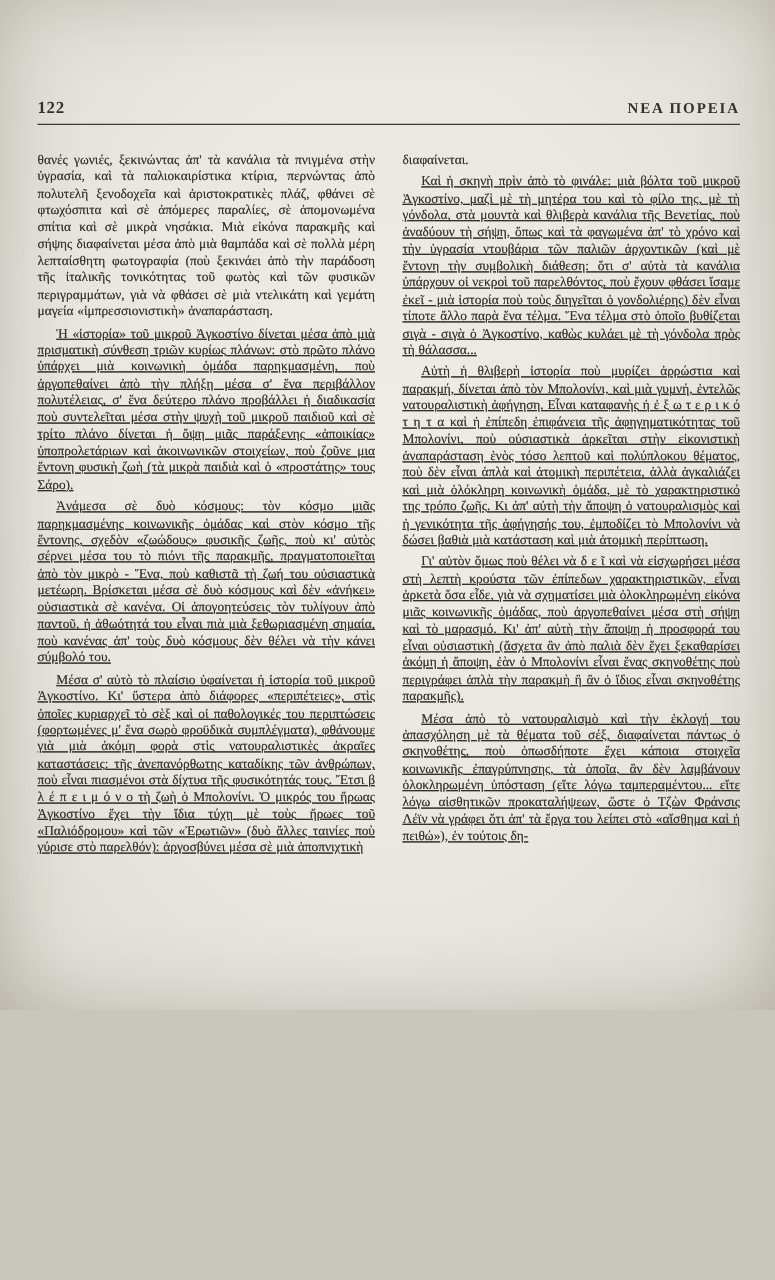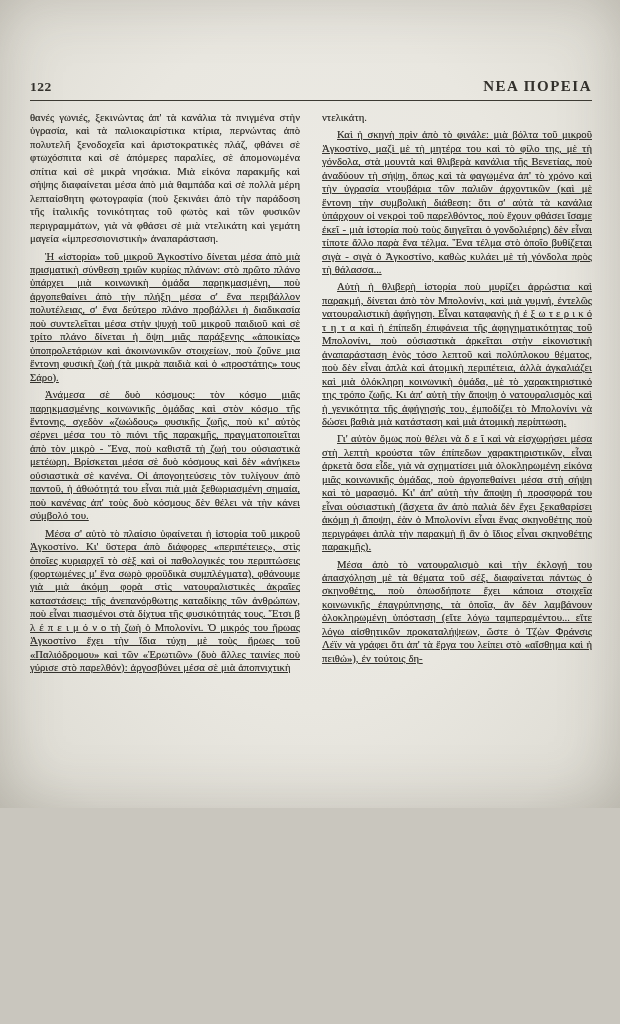--- a/index.html
+++ b/index.html
@@ -25,36 +25,37 @@
     display: flex;
     justify-content: space-between;
     align-items: baseline;
   }
   .page-number {
     font-size: 13.5px;
     font-weight: bold;
     letter-spacing: 0.5px;
   }
   .journal-title {
-    font-size: 15px;
+    font-size: 12px;
     font-weight: bold;
     letter-spacing: 1.5px;
   }
   .header-rule {
     border: none;
     border-top: 1.6px solid #3c3a33;
     margin: 5px 0 10px 0;
   }
   .columns {
     display: flex;
     gap: 22px;
   }
   .col {
     flex: 1 1 0;
     min-width: 0;
+    margin-top: 12px;
   }
   .para {
     font-size: 10.7px;
     line-height: 13.45px;
     text-align: justify;
     margin: 0 0 4px 0;
     word-spacing: 0.3px;
     text-shadow: 0 0 0.45px rgba(40,38,32,0.55);
   }
   .para.indent { text-indent: 15px; text-decoration: underline; }
@@ -75,21 +76,21 @@
   <main class="columns">
 
     <section class="col col-left">
       <p class="para no-indent">θανές γωνιές, ξεκινώντας ἀπ' τὰ κανάλια τὰ πνιγμένα στὴν ὑγρασία, καὶ τὰ παλιοκαιρίστικα κτίρια, περνώντας ἀπὸ πολυτελῆ ξενοδοχεῖα καὶ ἀριστοκρατικὲς πλάζ, φθάνει σὲ φτωχόσπιτα καὶ σὲ ἀπόμερες παραλίες, σὲ ἀπομονωμένα σπίτια καὶ σὲ μικρὰ νησάκια. Μιὰ εἰκόνα παρακμῆς καὶ σήψης διαφαίνεται μέσα ἀπὸ μιὰ θαμπάδα καὶ σὲ πολλὰ μέρη λεπταίσθητη φωτογραφία (ποὺ ξεκινάει ἀπὸ τὴν παράδοση τῆς ἰταλικῆς τονικότητας τοῦ φωτὸς καὶ τῶν φυσικῶν περιγραμμάτων, γιὰ νὰ φθάσει σὲ μιὰ ντελικάτη καὶ γεμάτη μαγεία «ἰμπρεσσιονιστικὴ» ἀναπαράσταση.</p>
       <p class="para indent">Ἡ «ἱστορία» τοῦ μικροῦ Ἀγκοστίνο δίνεται μέσα ἀπὸ μιὰ πρισματικὴ σύνθεση τριῶν κυρίως πλάνων: στὸ πρῶτο πλάνο ὑπάρχει μιὰ κοινωνικὴ ὁμάδα παρηκμασμένη, ποὺ ἀργοπεθαίνει ἀπὸ τὴν πλήξη μέσα σ' ἕνα περιβάλλον πολυτέλειας, σ' ἕνα δεύτερο πλάνο προβάλλει ἡ διαδικασία ποὺ συντελεῖται μέσα στὴν ψυχὴ τοῦ μικροῦ παιδιοῦ καὶ σὲ τρίτο πλάνο δίνεται ἡ ὄψη μιᾶς παράξενης «ἀποικίας» ὑποπρολετάριων καὶ ἀκοινωνικῶν στοιχείων, ποὺ ζοῦνε μια ἔντονη φυσικὴ ζωὴ (τὰ μικρὰ παιδιὰ καὶ ὁ «προστάτης» τους Σάρο).</p>
       <p class="para indent">Ἀνάμεσα σὲ δυὸ κόσμους: τὸν κόσμο μιᾶς παρηκμασμένης κοινωνικῆς ὁμάδας καὶ στὸν κόσμο τῆς ἔντονης, σχεδὸν «ζωώδους» φυσικῆς ζωῆς, ποὺ κι' αὐτὸς σέρνει μέσα του τὸ πιόνι τῆς παρακμῆς, πραγματοποιεῖται ἀπὸ τὸν μικρὸ - Ἕνα, ποὺ καθιστᾶ τὴ ζωή του οὐσιαστικὰ μετέωρη. Βρίσκεται μέσα σὲ δυὸ κόσμους καὶ δὲν «ἀνήκει» οὐσιαστικὰ σὲ κανένα. Οἱ ἀπογοητεύσεις τὸν τυλίγουν ἀπὸ παντοῦ, ἡ ἀθωότητά του εἶναι πιὰ μιὰ ξεθωριασμένη σημαία, ποὺ κανένας ἀπ' τοὺς δυὸ κόσμους δὲν θέλει νὰ τὴν κάνει σύμβολό του.</p>
       <p class="para indent">Μέσα σ' αὐτὸ τὸ πλαίσιο ὑφαίνεται ἡ ἱστορία τοῦ μικροῦ Ἀγκοστίνο. Κι' ὕστερα ἀπὸ διάφορες «περιπέτειες», στὶς ὁποῖες κυριαρχεῖ τὸ σὲξ καὶ οἱ παθολογικές του περιπτώσεις (φορτωμένες μ' ἕνα σωρὸ φροϋδικὰ συμπλέγματα), φθάνουμε γιὰ μιὰ ἀκόμη φορὰ στὶς νατουραλιστικὲς ἀκραῖες καταστάσεις: τῆς ἀνεπανόρθωτης καταδίκης τῶν ἀνθρώπων, ποὺ εἶναι πιασμένοι στὰ δίχτυα τῆς φυσικότητάς τους. Ἔτσι β λ έ π ε ι  μ ό ν ο  τὴ ζωὴ ὁ Μπολονίνι. Ὁ μικρός του ἥρωας Ἀγκοστίνο ἔχει τὴν ἴδια τύχη μὲ τοὺς ἥρωες τοῦ «Παλιόδρομου» καὶ τῶν «Ἐρωτιῶν» (δυὸ ἄλλες ταινίες ποὺ γύρισε στὸ παρελθόν): ἀργοσβύνει μέσα σὲ  μιὰ ἀποπνιχτικὴ</p>
     </section>
 
     <section class="col col-right">
-      <p class="para no-indent">ντελικάτη.</p>
+      <p class="para no-indent">διαφαίνεται.</p>
       <p class="para indent">Καὶ ἡ σκηνὴ πρὶν ἀπὸ τὸ φινάλε: μιὰ βόλτα τοῦ μικροῦ Ἀγκοστίνο, μαζὶ μὲ τὴ μητέρα του καὶ τὸ φίλο της, μὲ τὴ γόνδολα, στὰ μουντὰ καὶ θλιβερὰ κανάλια τῆς Βενετίας, ποὺ ἀναδύουν τὴ σήψη, ὅπως καὶ τὰ φαγωμένα ἀπ' τὸ χρόνο καὶ τὴν ὑγρασία ντουβάρια τῶν παλιῶν ἀρχοντικῶν (καὶ μὲ ἔντονη τὴν συμβολικὴ διάθεση: ὅτι σ' αὐτὰ τὰ κανάλια ὑπάρχουν οἱ νεκροὶ τοῦ παρελθόντος, ποὺ ἔχουν φθάσει ἴσαμε ἐκεῖ - μιὰ ἱστορία ποὺ τοὺς διηγεῖται ὁ γονδολιέρης) δὲν εἶναι τίποτε ἄλλο παρὰ ἕνα τέλμα. Ἕνα τέλμα στὸ ὁποῖο βυθίζεται σιγὰ - σιγὰ ὁ Ἀγκοστίνο, καθὼς κυλάει μὲ τὴ γόνδολα πρὸς τὴ θάλασσα...</p>
       <p class="para indent">Αὐτὴ ἡ θλιβερὴ ἱστορία ποὺ μυρίζει ἀρρώστια καὶ παρακμή, δίνεται ἀπὸ τὸν Μπολονίνι, καὶ μιὰ γυμνή, ἐντελῶς νατουραλιστικὴ ἀφήγηση. Εἶναι καταφανὴς ἡ ἐ ξ ω τ ε ρ ι κ ό τ η τ α  καὶ ἡ ἐπίπεδη ἐπιφάνεια τῆς ἀφηγηματικότητας τοῦ Μπολονίνι, ποὺ οὐσιαστικὰ ἀρκεῖται στὴν εἰκονιστικὴ ἀναπαράσταση ἑνὸς τόσο λεπτοῦ καὶ πολύπλοκου θέματος, ποὺ δὲν εἶναι ἁπλὰ καὶ ἀτομικὴ περιπέτεια, ἀλλὰ ἀγκαλιάζει καὶ μιὰ ὁλόκληρη κοινωνικὴ ὁμάδα, μὲ τὸ χαρακτηριστικό της τρόπο ζωῆς. Κι ἀπ' αὐτὴ τὴν ἄποψη ὁ νατουραλισμὸς καὶ ἡ γενικότητα τῆς ἀφήγησής του, ἐμποδίζει τὸ Μπολονίνι νὰ δώσει βαθιὰ μιὰ κατάσταση καὶ μιὰ ἀτομικὴ περίπτωση.</p>
       <p class="para indent">Γι' αὐτὸν ὅμως ποὺ θέλει νὰ δ ε ῖ  καὶ νὰ εἰσχωρήσει μέσα στὴ λεπτὴ κρούστα τῶν ἐπίπεδων χαρακτηριστικῶν, εἶναι ἀρκετὰ ὅσα εἶδε, γιὰ νὰ σχηματίσει μιὰ ὁλοκληρωμένη εἰκόνα μιᾶς κοινωνικῆς ὁμάδας, ποὺ ἀργοπεθαίνει μέσα στὴ σήψη καὶ τὸ μαρασμό. Κι' ἀπ' αὐτὴ τὴν ἄποψη ἡ προσφορά του εἶναι οὐσιαστικὴ (ἄσχετα ἂν ἀπὸ παλιὰ δὲν ἔχει ξεκαθαρίσει ἀκόμη ἡ ἄποψη, ἐὰν ὁ Μπολονίνι εἶναι ἕνας σκηνοθέτης ποὺ περιγράφει ἁπλὰ τὴν παρακμὴ ἢ ἂν ὁ ἴδιος εἶναι σκηνοθέτης παρακμῆς).</p>
       <p class="para indent">Μέσα ἀπὸ τὸ νατουραλισμὸ καὶ τὴν ἐκλογή του ἀπασχόληση μὲ τὰ θέματα τοῦ σέξ, διαφαίνεται πάντως ὁ σκηνοθέτης, ποὺ ὁπωσδήποτε ἔχει κάποια στοιχεῖα κοινωνικῆς ἐπαγρύπνησης, τὰ ὁποῖα, ἂν δὲν λαμβάνουν ὁλοκληρωμένη ὑπόσταση (εἴτε λόγω ταμπεραμέντου... εἴτε λόγω αἰσθητικῶν προκαταλήψεων, ὥστε ὁ Τζὼν Φράνσις Λέϊν νὰ γράφει ὅτι ἀπ' τὰ ἔργα του λείπει στὸ «αἴσθημα καὶ ἡ πειθώ»), ἐν τούτοις δη-</p>
     </section>
 
   </main>
 
 </div>
 

